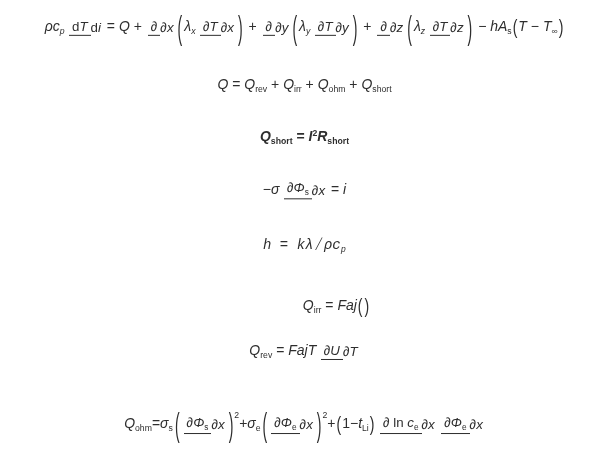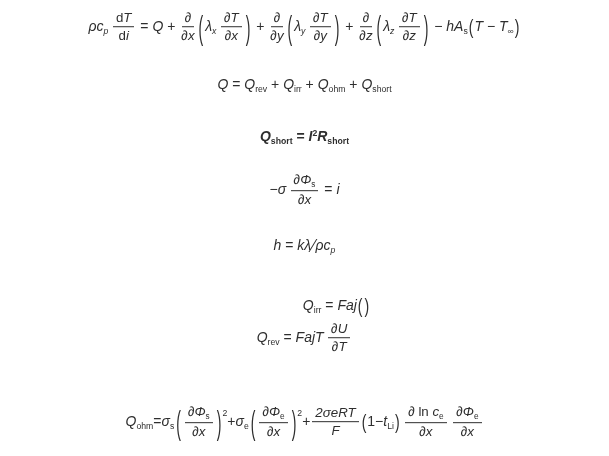--- a/index.html
+++ b/index.html
@@ -24,21 +24,21 @@
   .tok { white-space: pre; }
   .italic { font-style: italic; }
   .roman  { font-style: normal; }
   .sub  { font-size: 0.62em; vertical-align: -0.35em; font-style: normal; }
   .subi { font-size: 0.62em; vertical-align: -0.35em; font-style: italic; }
   .sup   { font-size: 0.62em; vertical-align: 0.55em; }
   .suphi { font-size: 0.62em; vertical-align: 1.15em; margin-left: -1px; }
   .sp { display: inline-block; width: 0.18em; }
   .frac {
     display: inline-flex;
-    flex-direction: column;
+    flex-direction: row;
     align-items: center;
     vertical-align: middle;
     line-height: 1.15;
     margin: 0 2px;
     font-size: 0.95em;
   }
   .frac .num { border-bottom: 1px solid currentColor; padding: 0 3px 1px; }
   .frac .den { padding-top: 1px; }
   .pgroup {
     display: inline-flex;
@@ -91,47 +91,44 @@
           <span class="tok paren">(</span>
           <span class="pinner"><span class="tok italic">T</span><span class="tok roman"> − </span><span class="tok italic">T</span><span class="tok sub">∞</span></span>
           <span class="tok paren">)</span>
         </span></span></div>
     <div class="eq-row" style="top: 85px;"><span class="eq"><span class="tok italic">Q</span><span class="tok roman"> = </span><span class="tok italic">Q</span><span class="tok sub">rev</span><span class="tok roman"> + </span><span class="tok italic">Q</span><span class="tok sub">irr</span><span class="tok roman"> + </span><span class="tok italic">Q</span><span class="tok sub">ohm</span><span class="tok roman"> + </span><span class="tok italic">Q</span><span class="tok sub">short</span></span></div>
     <div class="eq-row" style="top: 137px; font-weight: bold;"><span class="eq"><span class="tok italic">Q</span><span class="tok sub">short</span><span class="tok roman"> = </span><span class="tok italic">I</span><span class="tok sup">2</span><span class="tok italic">R</span><span class="tok sub">short</span></span></div>
     <div class="eq-row" style="top: 190px;"><span class="eq"><span class="tok roman">−</span><span class="tok italic">σ</span><span class="tok sp"></span><span class="frac">
           <span class="num"><span class="tok italic">∂Φ</span><span class="tok sub">s</span></span>
           <span class="den"><span class="tok italic">∂x</span></span>
         </span><span class="tok roman"> = </span><span class="tok italic">i</span></span></div>
-    <div class="eq-row" style="top: 246px;"><span class="eq"><span class="tok italic">h</span><span class="tok roman"> = </span><span class="tok italic">kλ</span><span class="tok slash italic">∕</span><span class="tok italic">ρc</span><span class="tok subi">p</span></span></div>
+    <div class="eq-row" style="top: 246px; font-family: Liberation Mono, monospace;"><span class="eq"><span class="tok italic">h</span><span class="tok roman"> = </span><span class="tok italic">kλ</span><span class="tok slash italic">∕</span><span class="tok italic">ρc</span><span class="tok subi">p</span></span></div>
     <div class="eq-row" style="top: 306px; padding-left: 32px;"><span class="eq"><span class="tok italic">Q</span><span class="tok sub">irr</span><span class="tok roman"> = </span><span class="tok italic">Faj</span><span class="pgroup">
           <span class="tok paren">(</span>
           <span class="tok paren">)</span>
         </span></span></div>
-    <div class="eq-row" style="top: 338px;"><span class="eq"><span class="tok italic">Q</span><span class="tok sub">rev</span><span class="tok roman"> = </span><span class="tok italic">FajT</span><span class="tok sp"></span><span class="frac">
+    <div class="eq-row" style="top: 351px;"><span class="eq"><span class="tok italic">Q</span><span class="tok sub">rev</span><span class="tok roman"> = </span><span class="tok italic">FajT</span><span class="tok sp"></span><span class="frac">
           <span class="num"><span class="tok italic">∂U</span></span>
           <span class="den"><span class="tok italic">∂T</span></span>
         </span></span></div>
     <div class="eq-row" style="top: 422px;"><span class="eq"><span class="tok italic">Q</span><span class="tok sub">ohm</span><span class="tok roman">=</span><span class="tok italic">σ</span><span class="tok sub">s</span><span class="pgroup">
           <span class="tok paren big">(</span>
           <span class="pinner"><span class="frac">
               <span class="num"><span class="tok italic">∂Φ</span><span class="tok sub">s</span></span>
               <span class="den"><span class="tok italic">∂x</span></span>
             </span></span>
           <span class="tok paren big">)</span>
         </span><span class="tok suphi">2</span><span class="tok roman">+</span><span class="tok italic">σ</span><span class="tok sub">e</span><span class="pgroup">
           <span class="tok paren big">(</span>
           <span class="pinner"><span class="frac">
               <span class="num"><span class="tok italic">∂Φ</span><span class="tok sub">e</span></span>
               <span class="den"><span class="tok italic">∂x</span></span>
             </span></span>
           <span class="tok paren big">)</span>
-        </span><span class="tok suphi">2</span><span class="tok roman">+</span><span class="frac">
-          <span class="num"><span class="tok italic">2σeRT</span></span>
-          <span class="den"><span class="tok italic">F</span></span>
-        </span><span class="pgroup">
+        </span><span class="tok suphi">2</span><span class="tok roman">+</span><span class="pgroup">
           <span class="tok paren">(</span>
           <span class="pinner"><span class="tok roman">1−</span><span class="tok italic">t</span><span class="tok sub">Li</span></span>
           <span class="tok paren">)</span>
         </span><span class="tok sp"></span><span class="frac">
           <span class="num"><span class="tok italic">∂</span><span class="tok roman"> ln </span><span class="tok italic">c</span><span class="tok sub">e</span></span>
           <span class="den"><span class="tok italic">∂x</span></span>
         </span><span class="tok sp"></span><span class="frac">
           <span class="num"><span class="tok italic">∂Φ</span><span class="tok sub">e</span></span>
           <span class="den"><span class="tok italic">∂x</span></span>
         </span></span></div>

